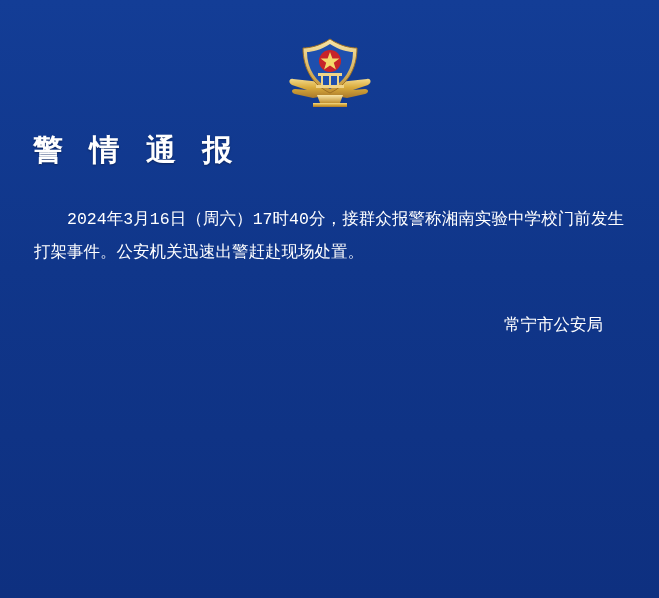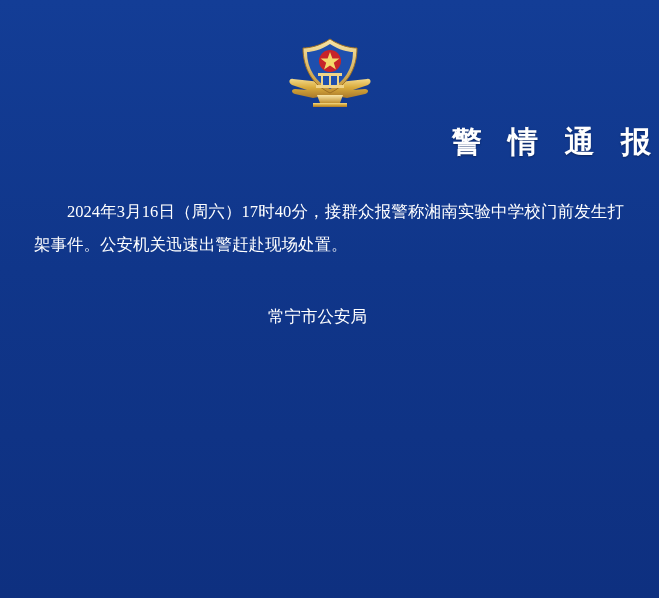--- a/index.html
+++ b/index.html
@@ -28,44 +28,45 @@
     justify-content: center;
     padding-top: 22px;
     box-sizing: border-box;
   }
   .emblem {
     width: 86px;
     height: 76px;
     position: relative;
   }
   .title {
-    text-align: right;
+    text-align: left;
     color: #ffffff;
     font-size: 30px;
     font-weight: bold;
     letter-spacing: 8px;
     font-family: "DejaVu Serif", serif;
-    margin-top: 2px;
+    margin-top: 10px;
     text-shadow: 0 1px 2px rgba(0,0,0,0.35);
+    padding-left: 33px;
   }
   .body-text {
     margin: 32px 35px 0 34px;
     color: #ffffff;
     font-size: 16.5px;
     line-height: 33px;
     text-align: justify;
-    font-family: Liberation Serif, serif;
+    font-family: Liberation Mono, monospace;
   }
   .body-text p {
     margin: 0 0 6px 0;
     text-indent: 2em;
   }
   .signature {
-    margin: 40px 24px 0 0;
-    text-align: center;
+    margin: 40px 56px 0 0;
+    text-align: right;
     color: #ffffff;
     font-size: 16.5px;
     line-height: 32px;
   }
   .sig-line {
     display: block;
   }
 </style>
 </head>
 <body>

